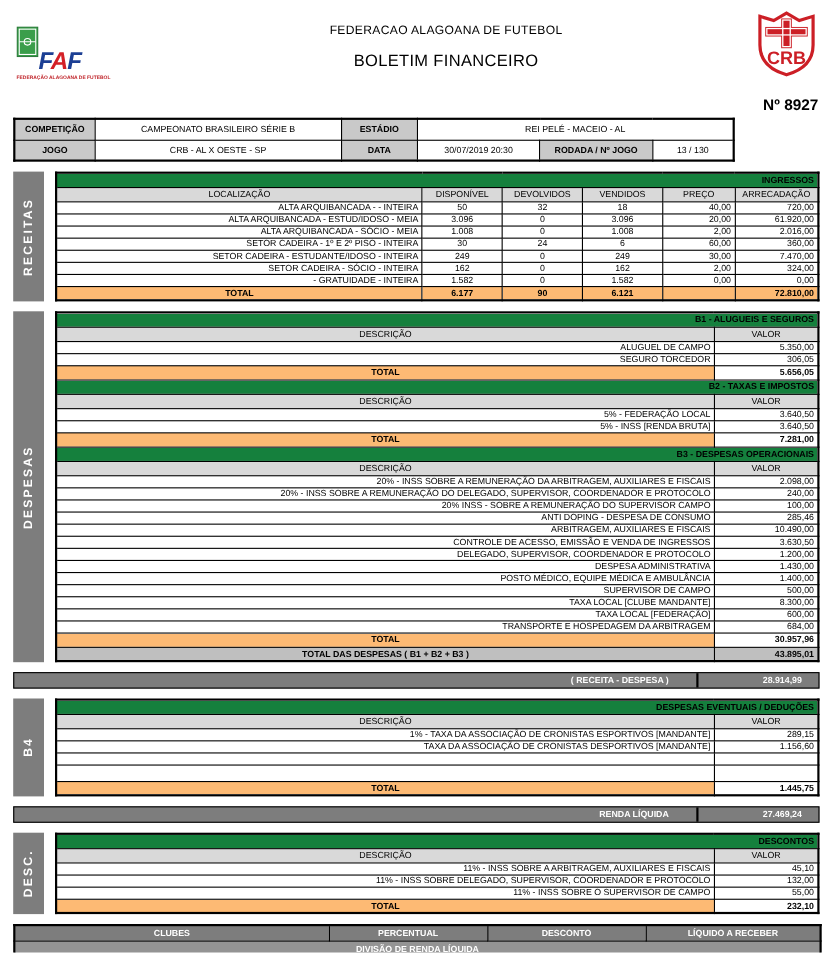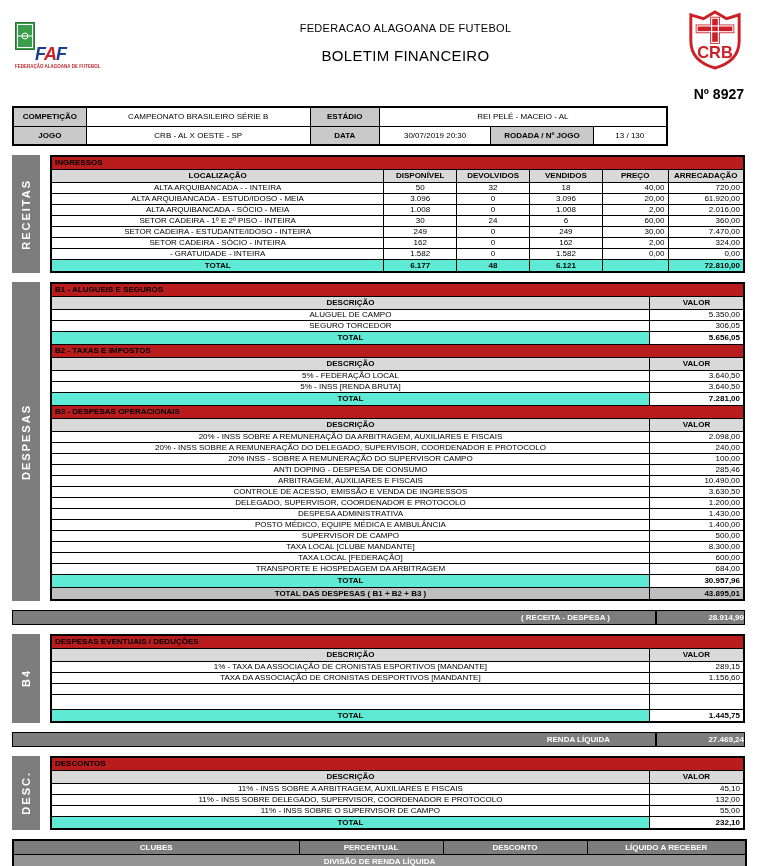--- a/index.html
+++ b/index.html
@@ -3,53 +3,53 @@
 <meta charset="utf-8">
 <style>
   * { margin:0; padding:0; box-sizing:border-box; }
   body { background:#fff; font-family:"Liberation Sans", sans-serif; color:#000; }
   .page { width:760px; height:866px; background:#fff; position:relative; overflow:hidden; }
 
   
   .header { display:flex; align-items:flex-start; padding-top:8px; }
   .logo-faf { margin-left:15px; width:110px; }
   .faf-row { display:flex; align-items:center; }
-  .faf-text { font-size:18px; font-weight:bold; font-style:italic; letter-spacing:-1px; line-height:1;margin-top:37px; }
+  .faf-text { font-size:22px; font-weight:bold; font-style:italic; letter-spacing:-1px; line-height:1;margin-top:37px; }
   .faf-caption { font-size:4.5px; color:#c1272d; font-weight:bold; white-space:nowrap; margin-top:1px; }
   .titles { flex:1; text-align:center; padding-top:14px; }
   .title1 { font-size:11px; letter-spacing:0.3px; }
   .title2 { font-size:15px; margin-top:13px; letter-spacing:0.3px; }
   .logo-crb { margin-right:16px; width:58px; }
   .bulletin-number { text-align:right; margin-right:16px; font-weight:bold; font-size:14px; margin-top:12px; }
 
   
   table { border-collapse:collapse; }
   .info-table { width:656px; margin:4px 0 0 12px; font-size:8px; border:2px solid #000; }
   .info-table td { border:1.5px solid #000; height:19px; text-align:center; vertical-align:middle; padding:0 2px; }
   .info-table .lbl { background:#c9c9c9; font-weight:bold; }
 
   
   .section { display:flex; margin:9px 0 0 12px; width:733px; align-items:stretch; }
   .side-label { width:28px; background:#7d7d7d; color:#fff; display:flex; align-items:center; justify-content:center; margin-right:10px; }
   .side-label span { writing-mode:vertical-rl; transform:rotate(180deg); font-weight:bold; font-size:11px; letter-spacing:2px; }
   .sec-table { flex:1; border:2px solid #000; font-size:8px; table-layout:fixed; }
   .sec-table td, .sec-table th { border:1px solid #000; padding:0 3px; vertical-align:middle; height:11px; overflow:hidden; white-space:nowrap; }
-  .sec-title { background:#b91c1c; font-weight:bold; text-align:left; height:13px !important; }
-  .col-head { background:#d9d9d9; font-weight:bold; text-align:center; height:13px !important;margin-top:44px; }
-  .c { text-align:center; } .r { text-align:right; } .l { text-align:center; }
-  .total-row td { background:#5eead4; font-weight:bold; height:13px !important; }
+  .sec-title { background:#15803d; font-weight:bold; text-align:right; height:13px !important; }
+  .col-head { background:#d9d9d9; font-weight:normal; text-align:center; height:13px !important;margin-top:44px; }
+  .c { text-align:center; } .r { text-align:right; } .l { text-align:right; }
+  .total-row td { background:#fdba74; font-weight:bold; height:13px !important; }
   .total-row td.white { background:#fff; }
   .grand-total td { background:#bfbfbf; font-weight:bold; height:13px !important; }
   .empty-row td { height:11px !important; }
   .empty-row.tall td { height:15px !important; }
 
   
   .bar { display:flex; width:733px; margin:9px 0 0 12px; border:1px solid #000; background:#7d7d7d; color:#fff; font-weight:bold; font-size:8px; height:15px; align-items:stretch; }
   .bar-label { flex:1; text-align:right; padding-right:25px; display:flex; align-items:center; justify-content:flex-end; }
-  .bar-value { width:89px; border-left:2px solid #000; text-align:right; padding-right:0; display:flex; align-items:center; justify-content:flex-end;margin-left:20px; }
+  .bar-value { width:111px; border-left:2px solid #000; text-align:right; padding-right:15px; display:flex; align-items:center; justify-content:flex-end; }
 
   
   .div-table { width:733px; margin:9px 0 0 12px; font-size:8px; border:2px solid #000; table-layout:fixed; }
   .div-table td { border:1px solid #000; height:14px; vertical-align:middle; padding:0 4px; }
   .div-title { background:#949494; color:#fff; font-weight:bold; text-align:center; }
   .div-head { background:#7d7d7d; color:#fff; font-weight:bold; text-align:center; }
 </style>
 </head>
 <body>
 
@@ -191,21 +191,21 @@
             <td class="l"> - GRATUIDADE - INTEIRA</td>
             <td class="c">1.582</td>
             <td class="c">0</td>
             <td class="c">1.582</td>
             <td class="r">0,00</td>
             <td class="r">0,00</td>
           </tr>
           <tr class="total-row">
             <td class="c">TOTAL</td>
             <td class="c">6.177</td>
-            <td class="c">48</td>
+            <td class="c">90</td>
             <td class="c">6.121</td>
             <td class="r"></td>
             <td class="r">72.810,00</td>
           </tr>
         </tbody>
     </table>
   </div>
 
   <div class="section">
     <div class="side-label">

